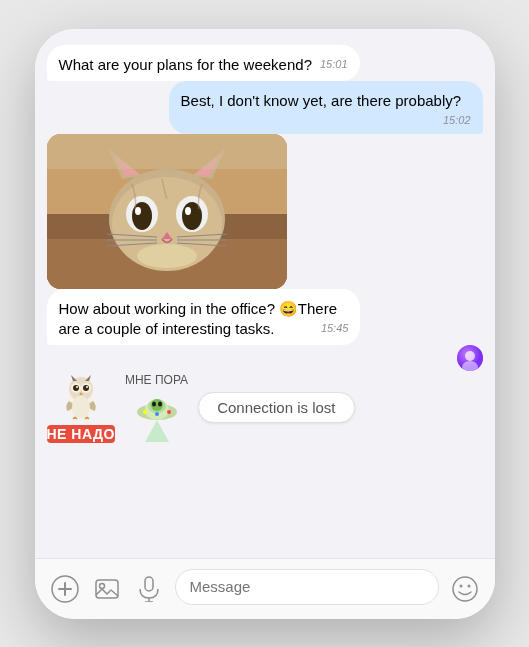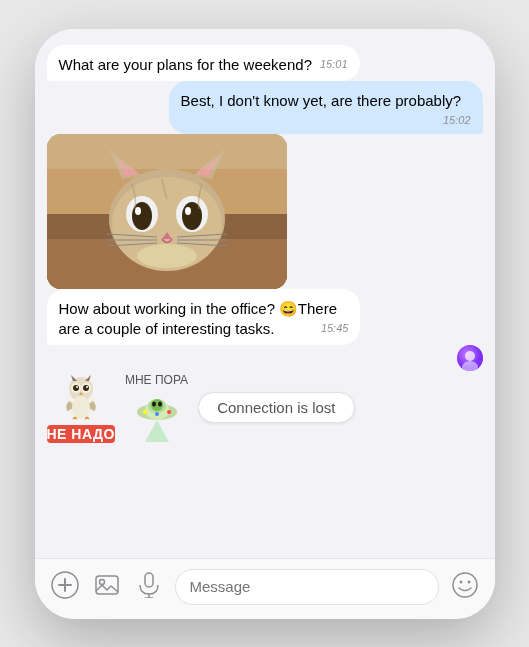--- a/index.html
+++ b/index.html
@@ -135,21 +135,21 @@
       justify-content: center;
       font-size: 13px;
       overflow: hidden;
     }
     
     .input-bar {
       background: #f9f9f9;
       border-top: 1px solid #e5e5ea;
       padding: 10px 14px 14px 14px;
       display: flex;
-      align-items: flex-start;
+      align-items: flex-end;
       gap: 10px;
     }
     .input-icon-btn {
       width: 32px;
       height: 32px;
       display: flex;
       align-items: center;
       justify-content: center;
       font-size: 20px;
       color: #8e8e93;

